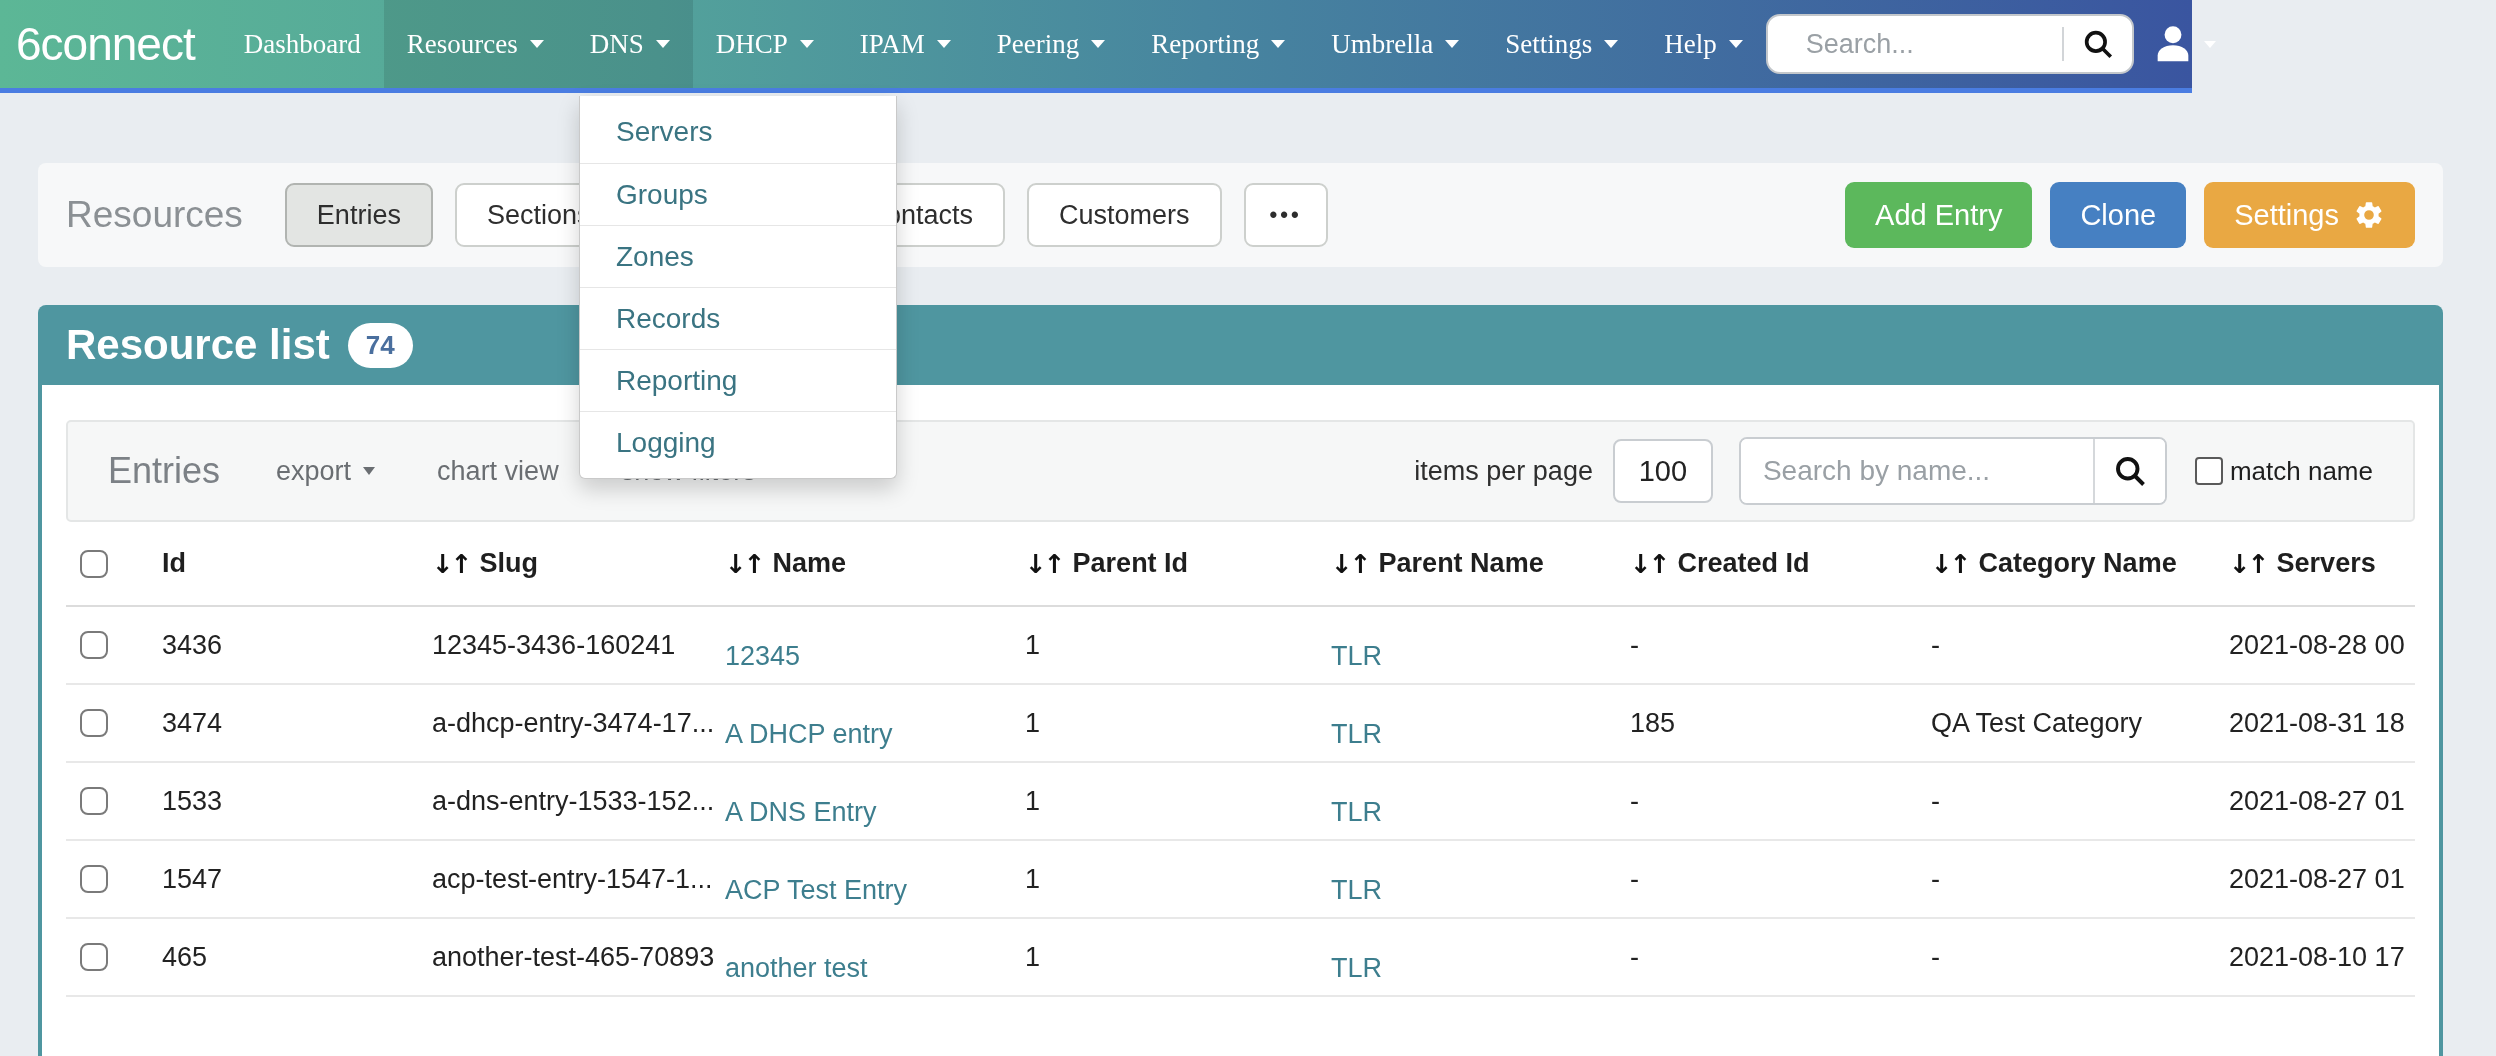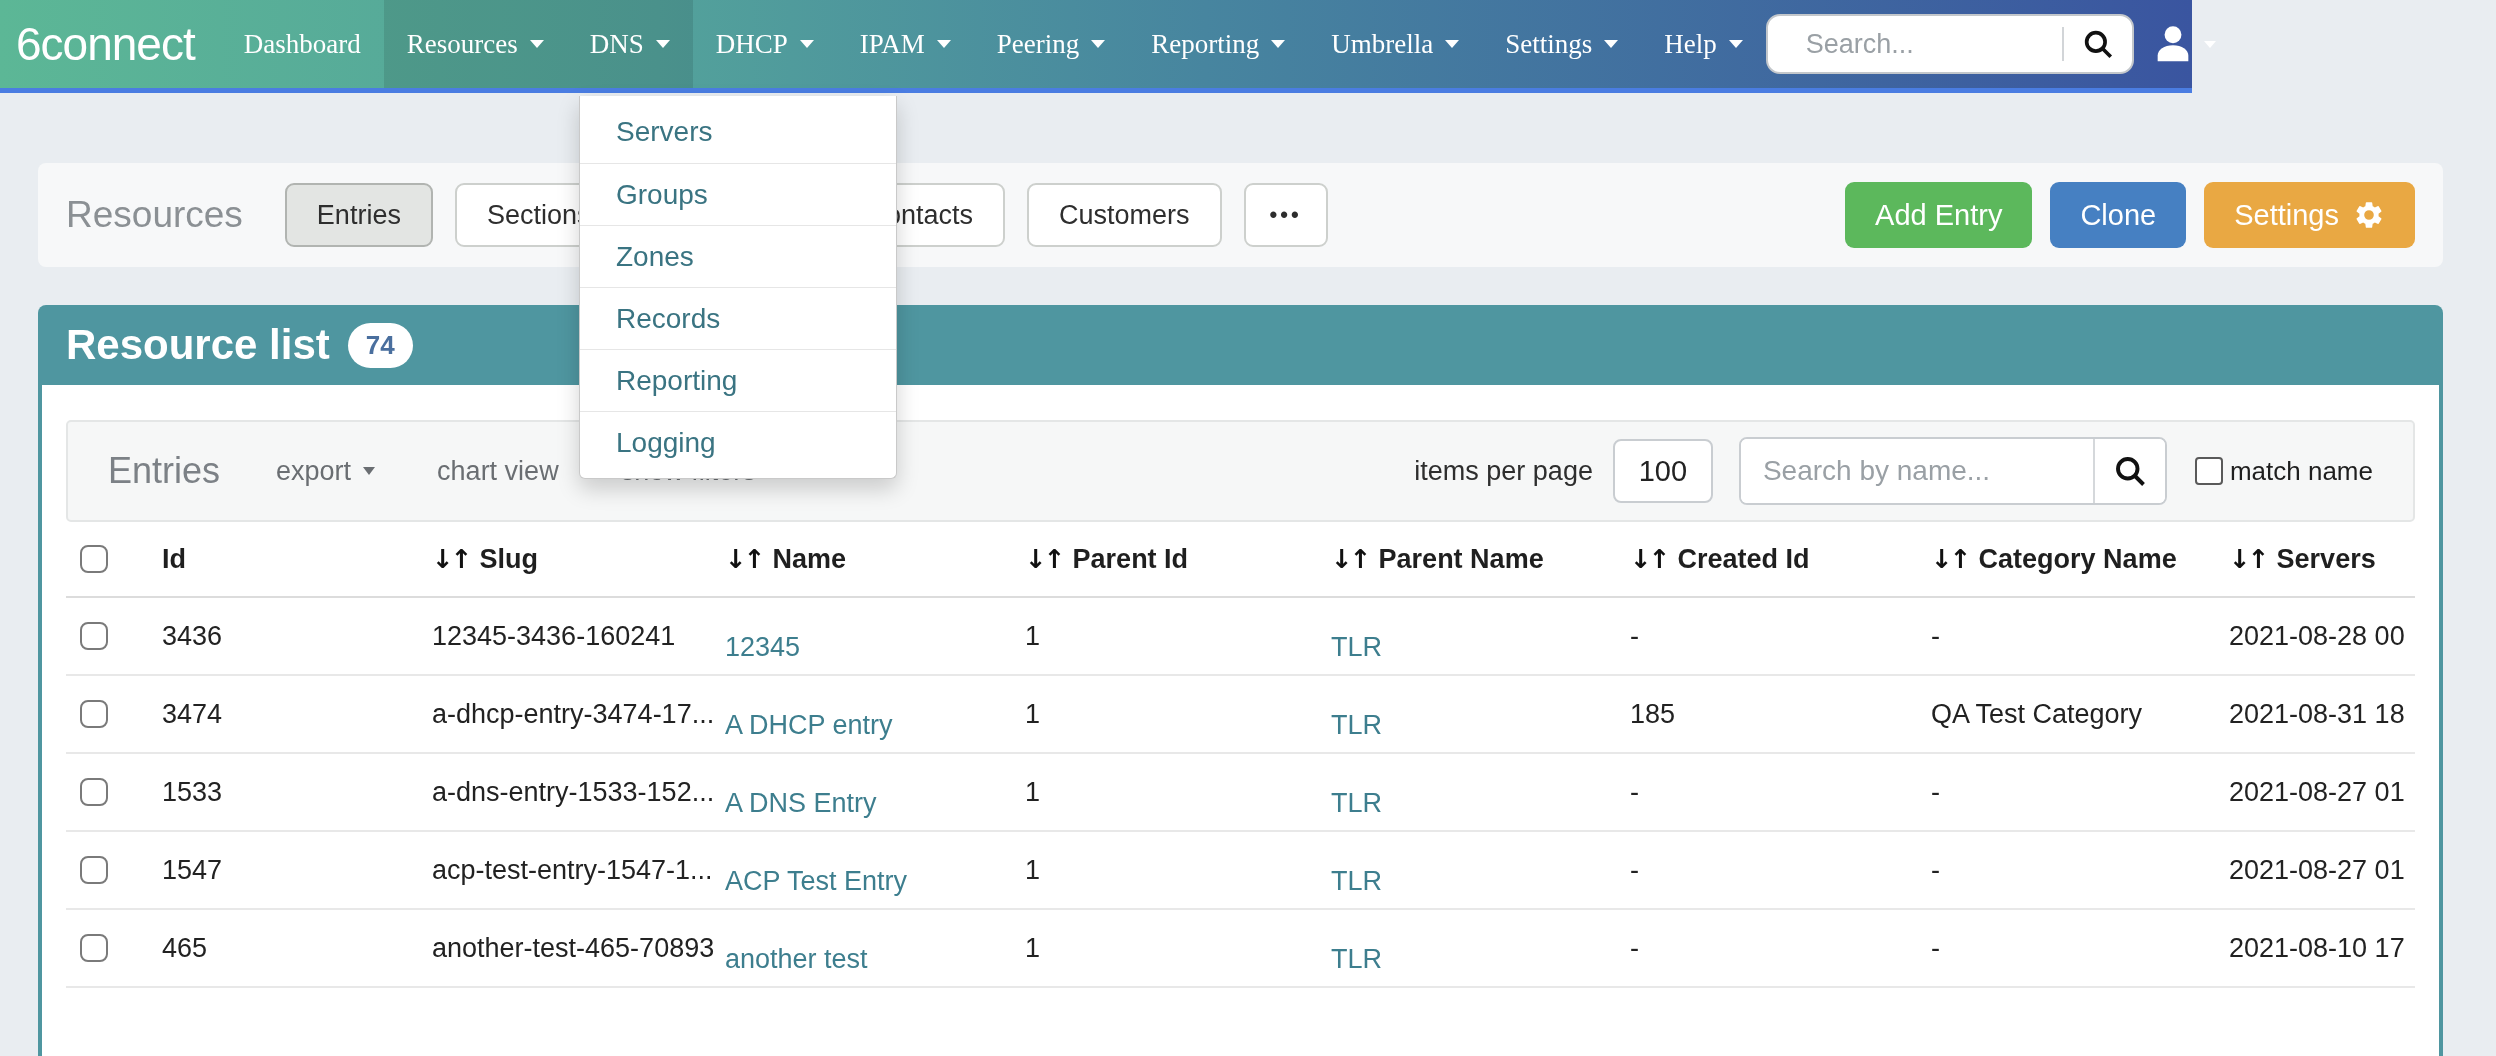--- a/index.html
+++ b/index.html
@@ -143,21 +143,21 @@
   }
   .match-label { font-size:26px; color:#1f1f1f; }
 
   
   .table { margin:0 24px; }
   .t-row {
     display:grid;
     grid-template-columns: 96px 270px 293px 300px 306px 299px 301px 298px minmax(0,1fr);
     align-items:center;
   }
-  .t-head { height:76px; border-bottom:2px solid #dcdcdc; }
+  .t-head { height:85px; border-bottom:2px solid #dcdcdc; }
   .t-head .cell { font-weight:bold; font-size:27px; color:#1f1f1f; display:flex; align-items:center; gap:10px; height:100%; position:relative; }
   .t-head .cell.sep::before {
     content:""; position:absolute; left:-14px; top:24px; width:2px; height:42px; background:#e2e2e2;
   }
   .t-body .t-row { height:78px; border-bottom:2px solid #e8e8e8; }
   .cell { font-size:27px; color:#222; white-space:nowrap; overflow:hidden; padding-right:14px; }
   .cell.link { color:#3d7e8e; cursor:pointer;margin-top:23px; }
   .cb-cell { padding-left:14px; }
   .row-cb {
     appearance:none; width:28px; height:28px; border:2px solid #7a7a7a;

